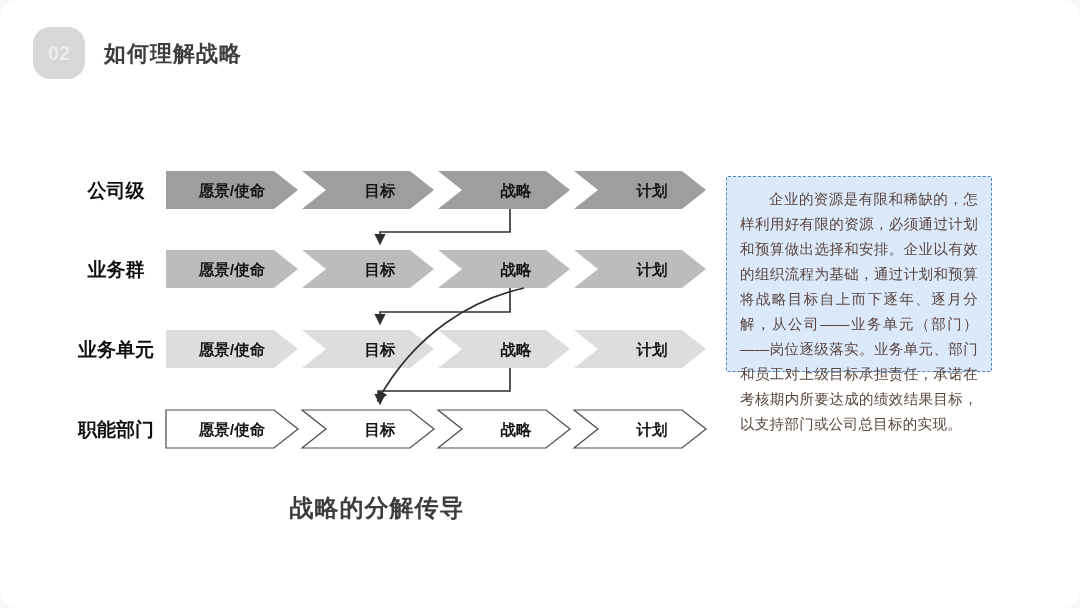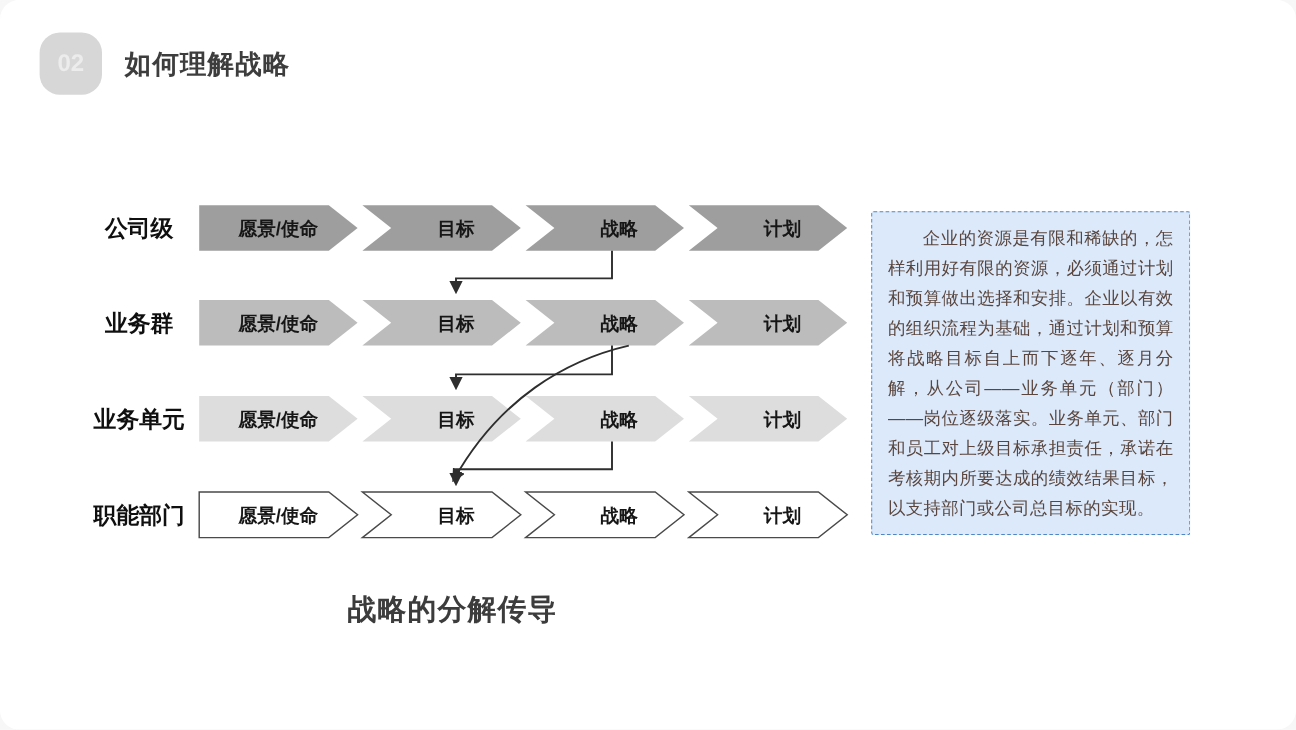--- a/index.html
+++ b/index.html
@@ -12,21 +12,21 @@
   .diagram{position:absolute;left:0;top:0;width:1080px;height:608px;}
   .row-label{font-size:19px;font-weight:bold;fill:#0f0f0f;}
   .arrow-label{font-size:15.5px;font-weight:bold;fill:#161616;}
   text{text-anchor:middle;}
   .chev{stroke:none;}
   .chev-outlined{stroke:#4a4a4a;stroke-width:1.2;}
   .conn{fill:none;stroke:#2e2e2e;stroke-width:1.6;}
   
   .caption{position:absolute;left:272px;top:492px;width:210px;text-align:center;font-size:24px;font-weight:bold;color:#3c3c3c;letter-spacing:1px;}
   
-  .note{position:absolute;left:726px;top:176px;width:266px;height:270px;box-sizing:border-box;
+  .note{position:absolute;left:726px;top:176px;width:266px;height:196px;box-sizing:border-box;
         padding:10px 13px;border:1.5px dashed #4e86c8;background:#dbe9fb;border-radius:2px;
         font-size:14.5px;line-height:25px;color:#5a463e;text-align:justify;text-indent:2em;letter-spacing:0.3px;}
 </style>
 </head>
 <body>
 
 <div class="slide">
 
   <div class="badge">
     <span>02</span>

